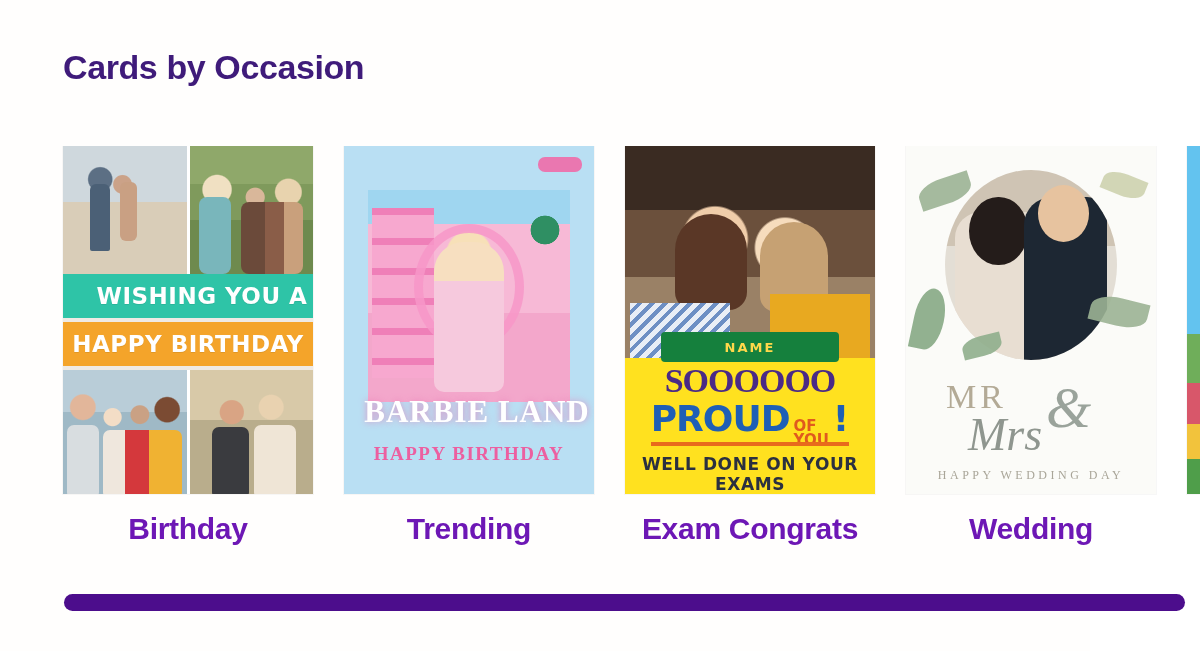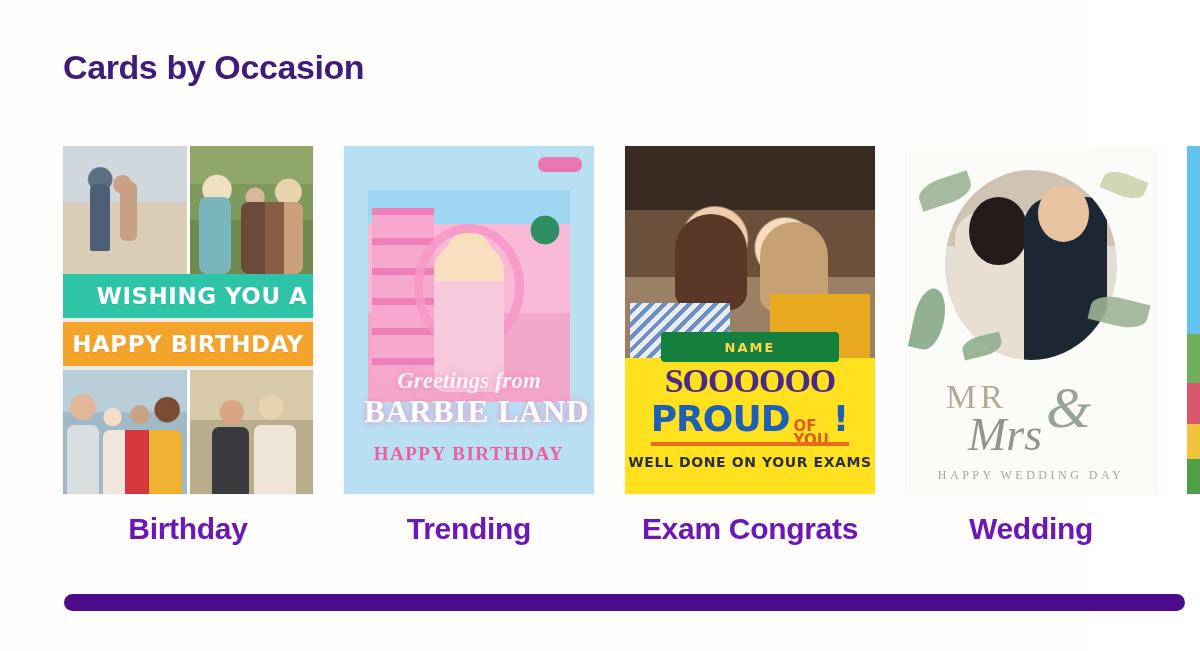--- a/index.html
+++ b/index.html
@@ -124,21 +124,21 @@
       color:#4a2a86; letter-spacing:-1px; }
   .c3 .proudline { position:absolute; left:0; right:0; top:252px;
       display:flex; align-items:baseline; justify-content:center; gap:4px; }
   .c3 .proud { font-family:"DejaVu Sans", sans-serif; font-weight:800; font-size:36px;
       color:#1f5fb5; letter-spacing:-1px; }
   .c3 .ofyou { display:flex; flex-direction:column; line-height:.92;
       font-family:"DejaVu Sans", sans-serif; font-weight:800; font-size:15px; color:#e05a1e; }
   .c3 .bang { font-family:"DejaVu Sans", sans-serif; font-weight:800; font-size:36px; color:#1f5fb5; }
   .c3 .rule { position:absolute; left:26px; right:26px; top:296px; height:4px; background:#e86b1c; }
   .c3 .welldone { position:absolute; left:0; right:0; top:308px; text-align:center;
-      font-family:"DejaVu Sans", sans-serif; font-weight:800; font-size:14px;
+      font-family:"DejaVu Sans", sans-serif; font-weight:800; font-size:17px;
       letter-spacing:.6px; color:#2b3040; }
 
   
   .c4 { background:#fbfbf8; }
   .c4 .circle { position:absolute; left:50%; top:24px; transform:translateX(-50%);
       width:172px; height:190px; border-radius:50%; overflow:hidden;
       background:linear-gradient(180deg,#cfc4b4 0 40%, #e3ded5 40% 100%); }
   .c4 .circle .groom { position:absolute; right:6%; top:14%; width:48%; height:86%;
       background:#1d2733; border-radius:28px 20px 0 0; }
   .c4 .circle .groomhead { position:absolute; right:16%; top:8%; width:30%; height:30%;
@@ -198,21 +198,20 @@
       </div>
 
       <div class="card c2">
         <div class="logo"></div>
         <div class="photo">
           <div class="shelf"></div>
           <div class="palm"></div>
           <div class="hoop"></div>
           <div class="figure"></div>
         </div>
-        <div class="greet">Greetings from</div>
         <div class="land">BARBIE LAND</div>
         <div class="hbd">HAPPY BIRTHDAY</div>
       </div>
 
       <div class="card c3">
         <div class="photo">
           <div class="hairL"></div>
           <div class="hairR"></div>
           <div class="shirtL"></div>
           <div class="shirtR"></div>

